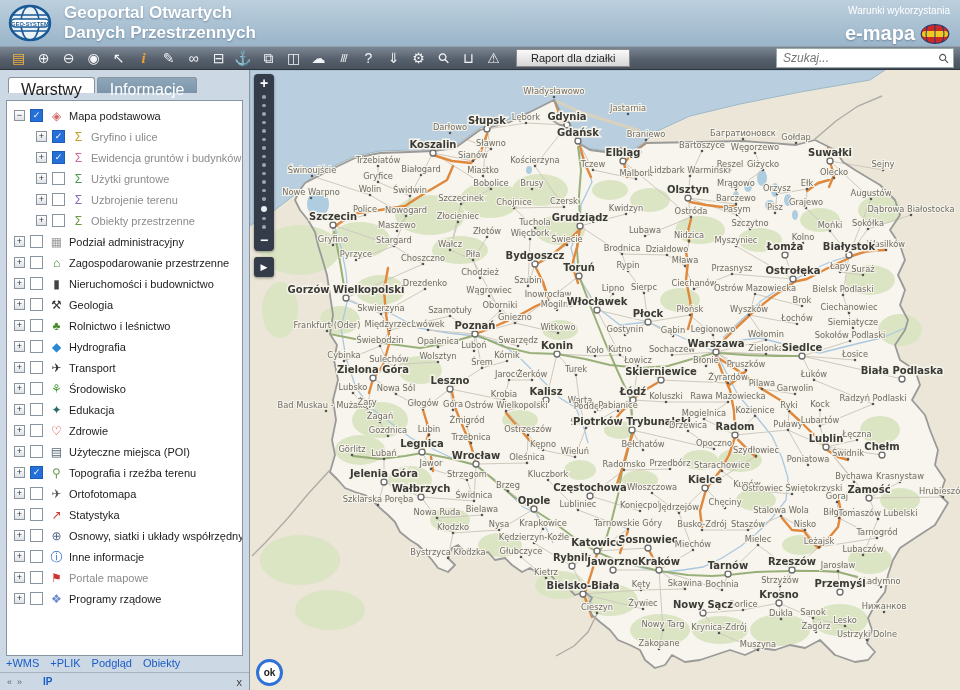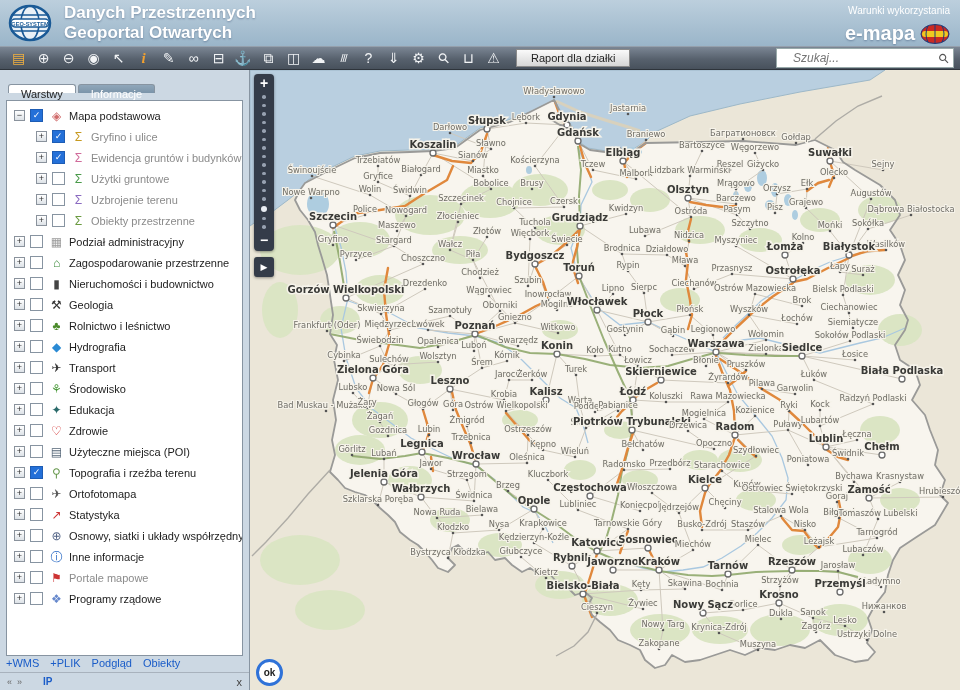--- a/index.html
+++ b/index.html
@@ -23,28 +23,28 @@
     font-size:14px;cursor:pointer;}
   .ticon.it{font-family:"Liberation Serif",serif;font-style:italic;font-weight:bold;font-size:15px;}
   .ticon.hatch{font-size:11px;letter-spacing:-1px;}
   .ticon.rot{transform:rotate(-45deg);}
   .raport{margin-left:10px;background:linear-gradient(#fafafa,#d6d6d6);
     border:1px solid #8a8a8a;font-size:11px;padding:2px 14px;color:#222;
     font-family:"Liberation Sans",sans-serif;}
   .searchbox{margin-left:auto;width:168px;height:18px;background:#fff;border:1px solid #9aa;
     display:flex;align-items:center;padding:0 4px;}
   .searchbox input{border:none;outline:none;flex:1;font-size:12px;font-style:italic;color:#777;
-    font-family:"Liberation Sans",sans-serif;min-width:0;background:transparent;margin-left:10px;}
+    font-family:"Liberation Sans",sans-serif;min-width:0;background:transparent;}
   .mag{color:#555;font-size:13px;transform:rotate(-45deg);cursor:pointer;}
   
   .sidebar{position:absolute;left:0;top:70px;width:250px;height:620px;background:#ccd8e3;
     border-right:1px solid #8794a1;box-sizing:border-box;}
   .tabs{display:flex;gap:2px;padding:7px 0 0 8px;height:23px;box-sizing:border-box;}
-  .tab{font-size:11px;padding:3px 12px 2px;border:1px solid #8794a1;border-bottom:none;
-    border-radius:3px 3px 0 0;cursor:pointer;margin-top:7px;}
+  .tab{font-size:16px;padding:3px 12px 2px;border:1px solid #8794a1;border-bottom:none;
+    border-radius:3px 3px 0 0;cursor:pointer;}
   .tab.active{background:#fff;color:#222;position:relative;z-index:2;}
   .tab.inactive{background:linear-gradient(#90a7ba,#7b94a9);color:#fff;}
   .tree-panel{position:absolute;left:6px;right:6px;top:30px;height:556px;background:#fff;
     border:1px solid #8794a1;box-sizing:border-box;overflow:hidden;padding-top:4px;}
   .tree-row{height:21px;display:flex;align-items:center;font-size:11px;color:#1c1c1c;}
   .expander{width:9px;height:9px;box-sizing:content-box;border:1px solid #8a929c;
     background:linear-gradient(#fff,#dde2e7);font-size:9px;line-height:8px;text-align:center;
     color:#333;margin-right:5px;flex:none;cursor:pointer;}
   .cb{width:11px;height:11px;border:1px solid #8794a1;background:#fff;margin-right:5px;
     flex:none;font-size:9px;line-height:11px;text-align:center;color:#fff;cursor:pointer;}
@@ -93,22 +93,22 @@
 
 <div class="header">
   <svg class="logo" width="44" height="42" viewBox="0 0 44 42">
     <ellipse cx="22" cy="21" rx="20" ry="17" fill="#eaf1f7" stroke="#1a5a96" stroke-width="2.5"></ellipse>
     <ellipse cx="22" cy="21" rx="9" ry="17" fill="none" stroke="#1a5a96" stroke-width="1.6"></ellipse>
     <path d="M3 13 L41 13 M3 29 L41 29" stroke="#1a5a96" stroke-width="1.6" fill="none"></path>
     <rect x="3" y="17" width="38" height="8" rx="4" fill="#fff" stroke="#1a5a96" stroke-width="1.4"></rect>
     <text x="22" y="23.5" text-anchor="middle" font-size="5.6" font-weight="bold" fill="#1a5a96" font-family="Liberation Sans, sans-serif">GEO-SYSTEM</text>
   </svg>
   <div class="title">
+    <div>Geoportal Otwartych</div>
     <div>Danych Przestrzennych</div>
-    <div>Geoportal Otwartych</div>
   </div>
   <a class="terms" href="#">Warunki wykorzystania</a>
   <div class="brand">
     <span>e-mapa</span>
     <svg width="30" height="20" viewBox="0 0 30 20">
       <ellipse cx="15" cy="10" rx="14" ry="9.5" fill="#cc2a22" stroke="#1a3a7a" stroke-width="1"></ellipse>
       <rect x="2" y="7" width="26" height="6" rx="3" fill="#f0c820"></rect>
       <path d="M15 .5 V19.5 M8 1.5 Q4 10 8 18.5 M22 1.5 Q26 10 22 18.5" stroke="#1a3a7a" stroke-width="1" fill="none"></path>
     </svg>
   </div>

